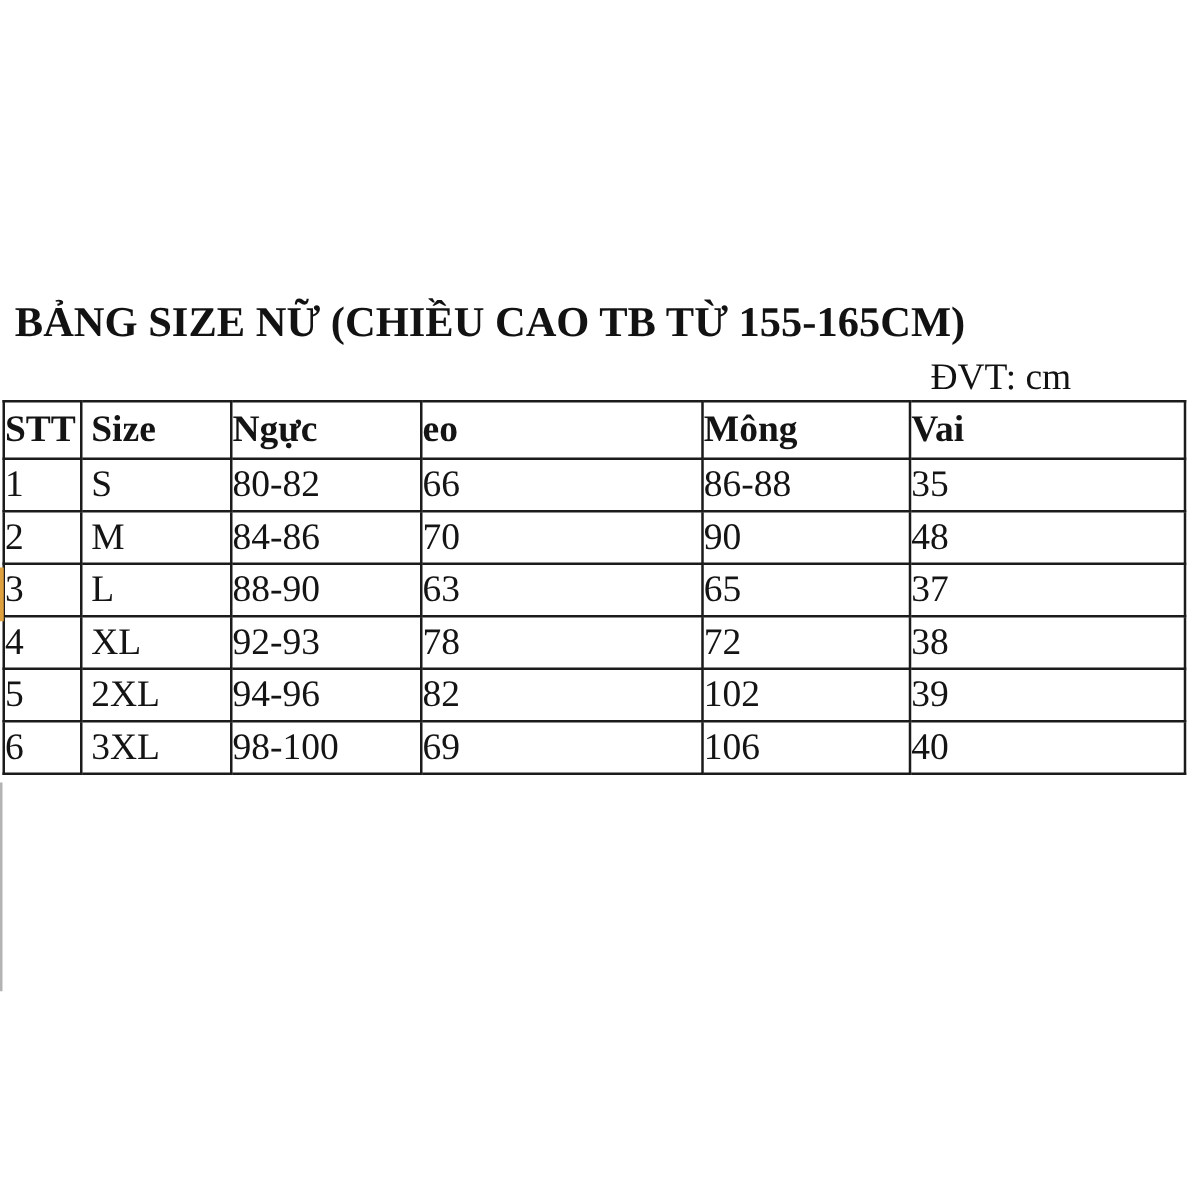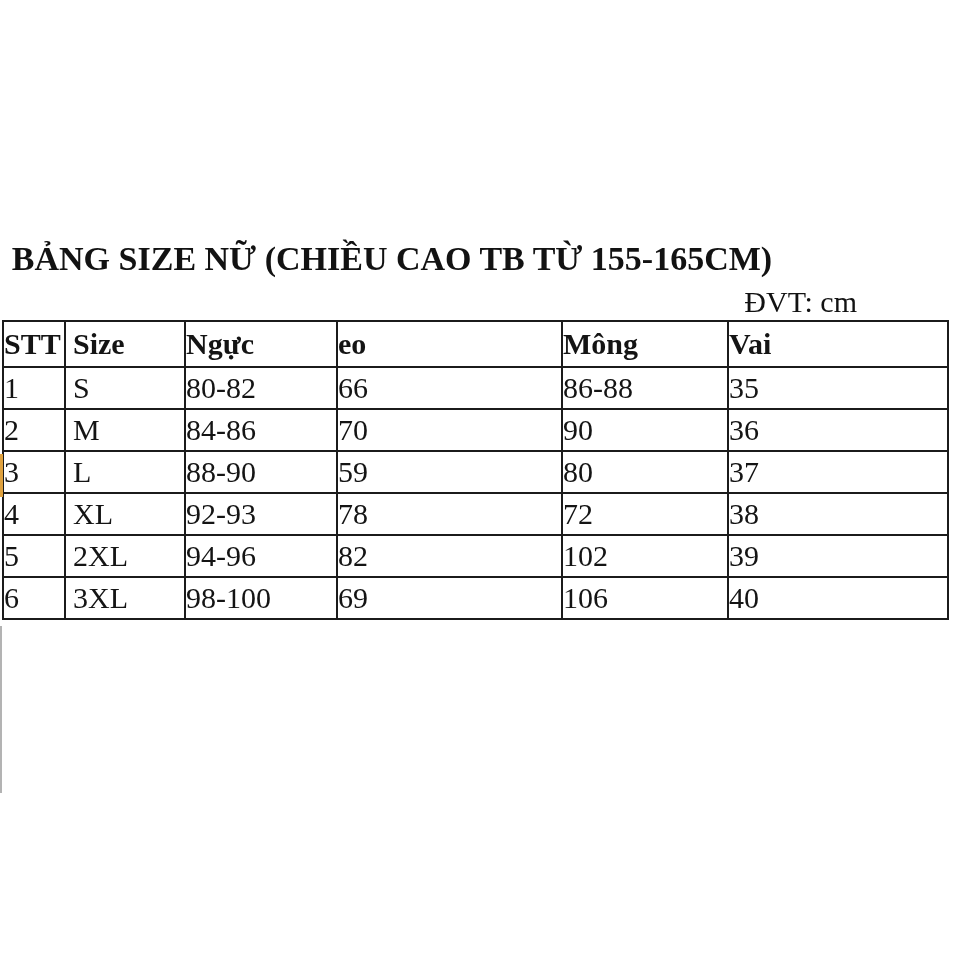--- a/index.html
+++ b/index.html
@@ -100,28 +100,28 @@
       <td>66</td>
       <td>86-88</td>
       <td>35</td>
     </tr>
     <tr>
       <td>2</td>
       <td class="align-left">M</td>
       <td>84-86</td>
       <td>70</td>
       <td>90</td>
-      <td>36</td>
+      <td>48</td>
     </tr>
     <tr>
       <td>3</td>
       <td class="align-left">L</td>
       <td>88-90</td>
-      <td>59</td>
-      <td>80</td>
+      <td>63</td>
+      <td>65</td>
       <td>37</td>
     </tr>
     <tr>
       <td>4</td>
       <td class="align-left">XL</td>
       <td>92-93</td>
       <td>78</td>
       <td>72</td>
       <td>38</td>
     </tr>

